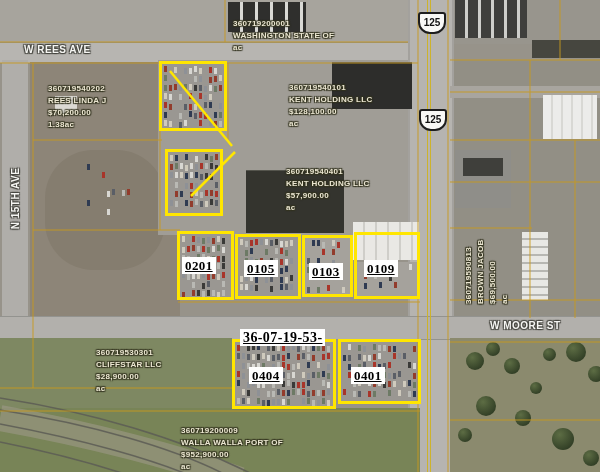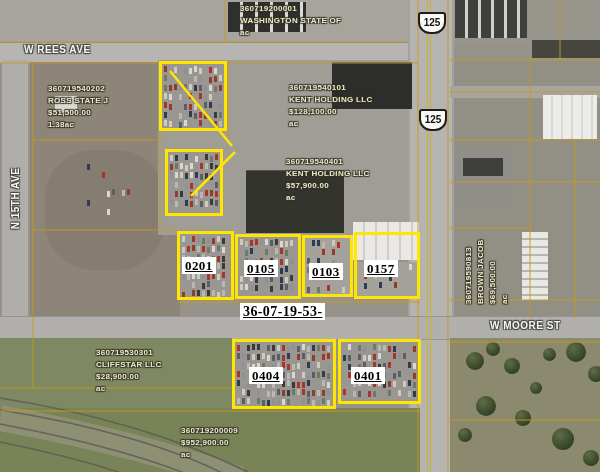--- a/index.html
+++ b/index.html
@@ -550,56 +550,57 @@
   <div class="hl" style="left:177px;top:231px;width:51px;height:63px;"></div>
   <div class="hl" style="left:235px;top:234px;width:60px;height:59px;"></div>
   <div class="hl" style="left:302px;top:235px;width:45px;height:56px;"></div>
   <div class="hl" style="left:354px;top:232px;width:60px;height:61px;"></div>
   <div class="hl" style="left:232px;top:339px;width:98px;height:64px;"></div>
   <div class="hl" style="left:338px;top:339px;width:77px;height:59px;"></div>
 
   <div class="chip" style="left:182px;top:257px;">0201</div>
   <div class="chip" style="left:244px;top:260px;">0105</div>
   <div class="chip" style="left:309px;top:263px;">0103</div>
-  <div class="chip" style="left:364px;top:260px;">0157</div>
-  <div class="chip big" style="left:240px;top:303px;">36-07-19-53-</div>
+  <div class="chip" style="left:364px;top:260px;">0109</div>
+  <div class="chip big" style="left:240px;top:329px;">36-07-19-53-</div>
   <div class="chip" style="left:249px;top:367px;">0404</div>
   <div class="chip" style="left:351px;top:367px;">0401</div>
 
-  <div class="ann" style="left:233px;top:3px;margin-left:7px;">
+  <div class="ann" style="left:233px;top:18px;">
     <div>360719200001</div>
     <div>WASHINGTON STATE OF</div>
     <div>ac</div>
   </div>
   <div class="ann" style="left:48px;top:83px;">
     <div>360719540202</div>
-    <div>ROSS STATE J</div>
-    <div>$51,500.00</div>
+    <div>REES LINDA J</div>
+    <div>$70,200.00</div>
     <div>1.38ac</div>
   </div>
   <div class="ann" style="left:289px;top:82px;">
     <div>360719540101</div>
     <div>KENT HOLDING LLC</div>
     <div>$128,100.00</div>
     <div>ac</div>
   </div>
-  <div class="ann" style="left:286px;top:156px;">
+  <div class="ann" style="left:286px;top:166px;">
     <div>360719540401</div>
     <div>KENT HOLDING LLC</div>
     <div>$57,900.00</div>
     <div>ac</div>
   </div>
   <div class="ann" style="left:96px;top:347px;">
     <div>360719530301</div>
     <div>CLIFFSTAR LLC</div>
     <div>$28,900.00</div>
     <div>ac</div>
   </div>
   <div class="ann" style="left:181px;top:425px;">
     <div>360719200009</div>
+    <div>WALLA WALLA PORT OF</div>
     <div>$952,900.00</div>
     <div>ac</div>
   </div>
   <div class="ann vert" style="left:450px;top:243px;width:74px;height:48px;">
     <div>360719590813</div>
     <div>BROWN JACOB</div>
     <div>$69,500.00</div>
     <div>ac</div>
   </div>
 

